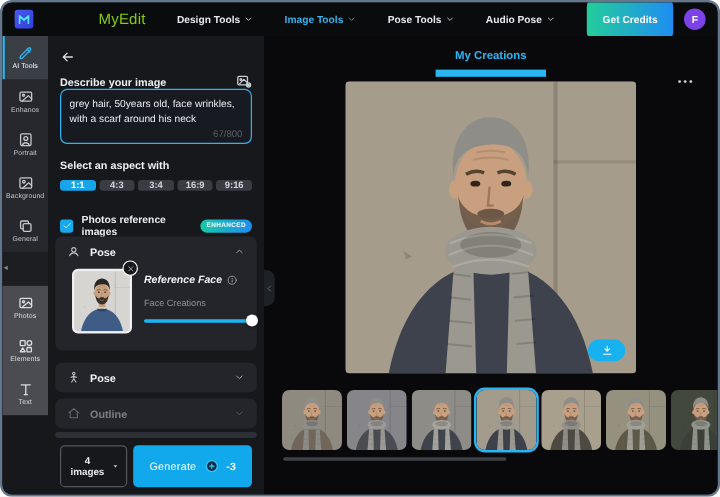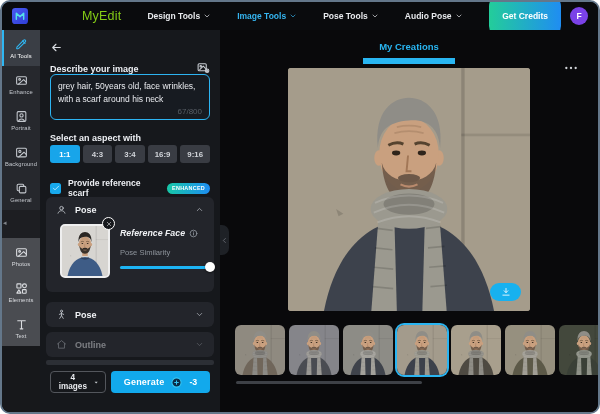--- a/index.html
+++ b/index.html
@@ -41,21 +41,21 @@
   .back-btn{position:absolute;left:10px;top:11px;width:13px;height:13px;color:#d8dbe0;cursor:pointer;}
   .back-btn svg{width:100%;height:100%;display:block;}
   .describe-row{position:absolute;left:10px;right:10px;top:31px;display:flex;align-items:flex-end;justify-content:space-between;}
   .describe-label{color:#edeff3;font-size:9px;font-weight:bold;}
   .img-ref-btn{width:14px;height:13px;color:#c9cdd3;cursor:pointer;}
   .img-ref-btn svg{width:100%;height:100%;display:block;}
   .prompt-wrap{position:absolute;left:10px;right:10px;top:44px;height:46px;background:#171b21;border:1.5px solid #2db4f2;border-radius:6px;}
   .prompt-textarea{width:100%;height:100%;background:transparent;border:none;outline:none;resize:none;color:#e9ebef;font-size:8.5px;line-height:1.55;padding:5px 7px;font-family:inherit;}
   .char-counter{position:absolute;right:7px;bottom:3px;color:#585f66;font-size:8px;}
   .aspect-label{position:absolute;left:10px;top:103px;color:#edeff3;font-size:9px;font-weight:bold;}
-  .ratio-row{position:absolute;left:10px;right:10px;top:115px;height:18px;display:flex;gap:3px;}
+  .ratio-row{position:absolute;left:10px;right:10px;top:115px;height:18px;display:flex;gap:3px;align-items:center;}
   .ratio-btn{flex:1;border:none;border-radius:3px;background:#393c43;color:#d2d5da;font-size:7.8px;font-weight:bold;cursor:pointer;font-family:inherit;padding:0;}
   .ratio-btn.active{background:#18a5ea;color:#fff;}
   .check-row{position:absolute;left:10px;right:10px;top:148px;display:flex;align-items:center;gap:7px;}
   .checkbox{width:11px;height:11px;border-radius:2.5px;background:#18a9ec;color:#fff;display:flex;align-items:center;justify-content:center;cursor:pointer;flex-shrink:0;}
   .checkbox svg{width:8px;height:8px;}
   .check-label{color:#eceef2;font-size:8.6px;font-weight:bold;flex:1;}
   .enhanced-badge{background:linear-gradient(90deg,#17c8a7,#1e8df2);color:#fff;font-size:5.4px;font-weight:bold;letter-spacing:.3px;border-radius:8px;padding:2.5px 5px;}
   .card{position:absolute;left:6px;right:6px;background:#23252b;border-radius:6px;}
   .card-head{display:flex;align-items:center;gap:8px;padding:7px 10px;cursor:pointer;}
   .card-icon{width:11px;height:11px;color:#b9bdc4;}
@@ -73,26 +73,26 @@
   .info-icon svg{width:100%;height:100%;display:block;}
   .sim-label{position:absolute;left:74px;top:51px;color:#8e949c;font-size:7.6px;}
   .slider{position:absolute;left:74px;top:65px;width:90px;height:10px;cursor:pointer;}
   .slider-track{position:absolute;left:0;right:0;top:4px;height:3px;border-radius:2px;background:#3a3e45;}
   .slider-fill{position:absolute;left:0;top:4px;height:3px;border-radius:2px;background:#1db4f4;}
   .slider-knob{position:absolute;top:0;width:10px;height:10px;border-radius:50%;background:#fff;box-shadow:0 1px 2px rgba(0,0,0,.5);}
   .pose-card{top:272px;height:25px;}
   .outline-card{top:302px;height:25px;}
   .outline-card .card-head{opacity:.42;}
   .panel-scrollbar{position:absolute;left:6px;right:6px;top:330px;height:5px;border-radius:2px;background:#2c2f35;cursor:pointer;}
-  .panel-footer{position:absolute;left:10px;right:10px;top:341px;height:22px;display:flex;gap:5px;}
+  .panel-footer{position:absolute;left:10px;right:10px;top:341px;height:35px;display:flex;gap:5px;}
   .count-btn{width:56px;background:transparent;border:1px solid #53565c;border-radius:4px;color:#e8eaee;font-size:8.2px;font-weight:bold;display:flex;align-items:center;justify-content:center;gap:4px;cursor:pointer;font-family:inherit;}
   .count-caret{width:7px;height:7px;display:inline-block;color:#c6cace;}
   .count-caret svg{width:100%;height:100%;display:block;}
   .generate-btn{flex:1;background:#12a9ec;border:none;border-radius:4px;color:#fff;display:flex;align-items:center;justify-content:center;gap:7px;cursor:pointer;font-family:inherit;}
-  .generate-label{font-size:9px;font-weight:bold;letter-spacing:.2px;}
+  .generate-label{font-size:9px;font-weight:normal;letter-spacing:.2px;}
   .coin-icon{width:11px;height:11px;display:inline-block;}
   .coin-icon svg{width:100%;height:100%;display:block;}
   .credit-cost{font-size:8.8px;font-weight:bold;}
   .collapse-handle{position:absolute;left:218px;top:223px;width:9px;height:30px;background:#1e2126;border-radius:0 7px 7px 0;display:flex;align-items:center;justify-content:center;color:#8d9199;cursor:pointer;z-index:5;}
   .collapse-handle svg{width:7px;height:7px;}
 
   
   .main{position:absolute;left:218px;top:28px;right:0;bottom:0;background:#09090b;overflow:hidden;}
   .tabs{position:absolute;left:0;right:0;top:7px;display:flex;justify-content:center;}
   .tab{padding:4px 16px 6px;font-size:9.5px;font-weight:bold;color:#e8eaee;border-bottom:6px solid #4c1d95;cursor:pointer;}
@@ -289,21 +289,21 @@
         <button class="ratio-btn">16:9</button>
         <button class="ratio-btn">9:16</button>
       </div>
 
     <div class="check-row">
       <span class="checkbox">
           <svg viewBox="0 0 24 24" fill="none" stroke="currentColor" stroke-width="2" stroke-linecap="round" stroke-linejoin="round" width="100%" height="100%">
             <path d="M4 12.5l5 5L20 6.5"></path>
           </svg>
         </span>
-      <span class="check-label">Provide reference scarf</span>
+      <span class="check-label">Photos reference images</span>
       <span class="enhanced-badge">ENHANCED</span>
     </div>
 
     <div class="card face-card">
       <div class="card-head">
         <span class="card-icon">
             <svg viewBox="0 0 24 24" fill="none" stroke="currentColor" stroke-width="2" stroke-linecap="round" stroke-linejoin="round" width="100%" height="100%">
               <circle cx="12" cy="9" r="3.8"></circle>
               <path d="M4.5 20c1.2-3.6 4-5.3 7.5-5.3s6.3 1.7 7.5 5.3"></path>
             </svg>
@@ -345,21 +345,21 @@
         </div>
       <div class="ref-label-row">
         <span class="ref-label">Reference Face</span>
         <span class="info-icon">
             <svg viewBox="0 0 24 24" fill="none" stroke="currentColor" stroke-width="2" stroke-linecap="round" stroke-linejoin="round" width="100%" height="100%">
               <circle cx="12" cy="12" r="9"></circle>
               <path d="M12 11v5M12 7.5v.5"></path>
             </svg>
           </span>
       </div>
-      <span class="sim-label">Pose Similarity</span>
+      <span class="sim-label">Face Creations</span>
       <div class="slider">
         <div class="slider-track"></div>
         <div class="slider-fill" style="width: 100%;"></div>
         <div class="slider-knob" style="left: calc(100% - 5px);"></div>
       </div>
     </div>
 
     <div class="card outline-card">
       <div class="card-head">
         <span class="card-icon">

